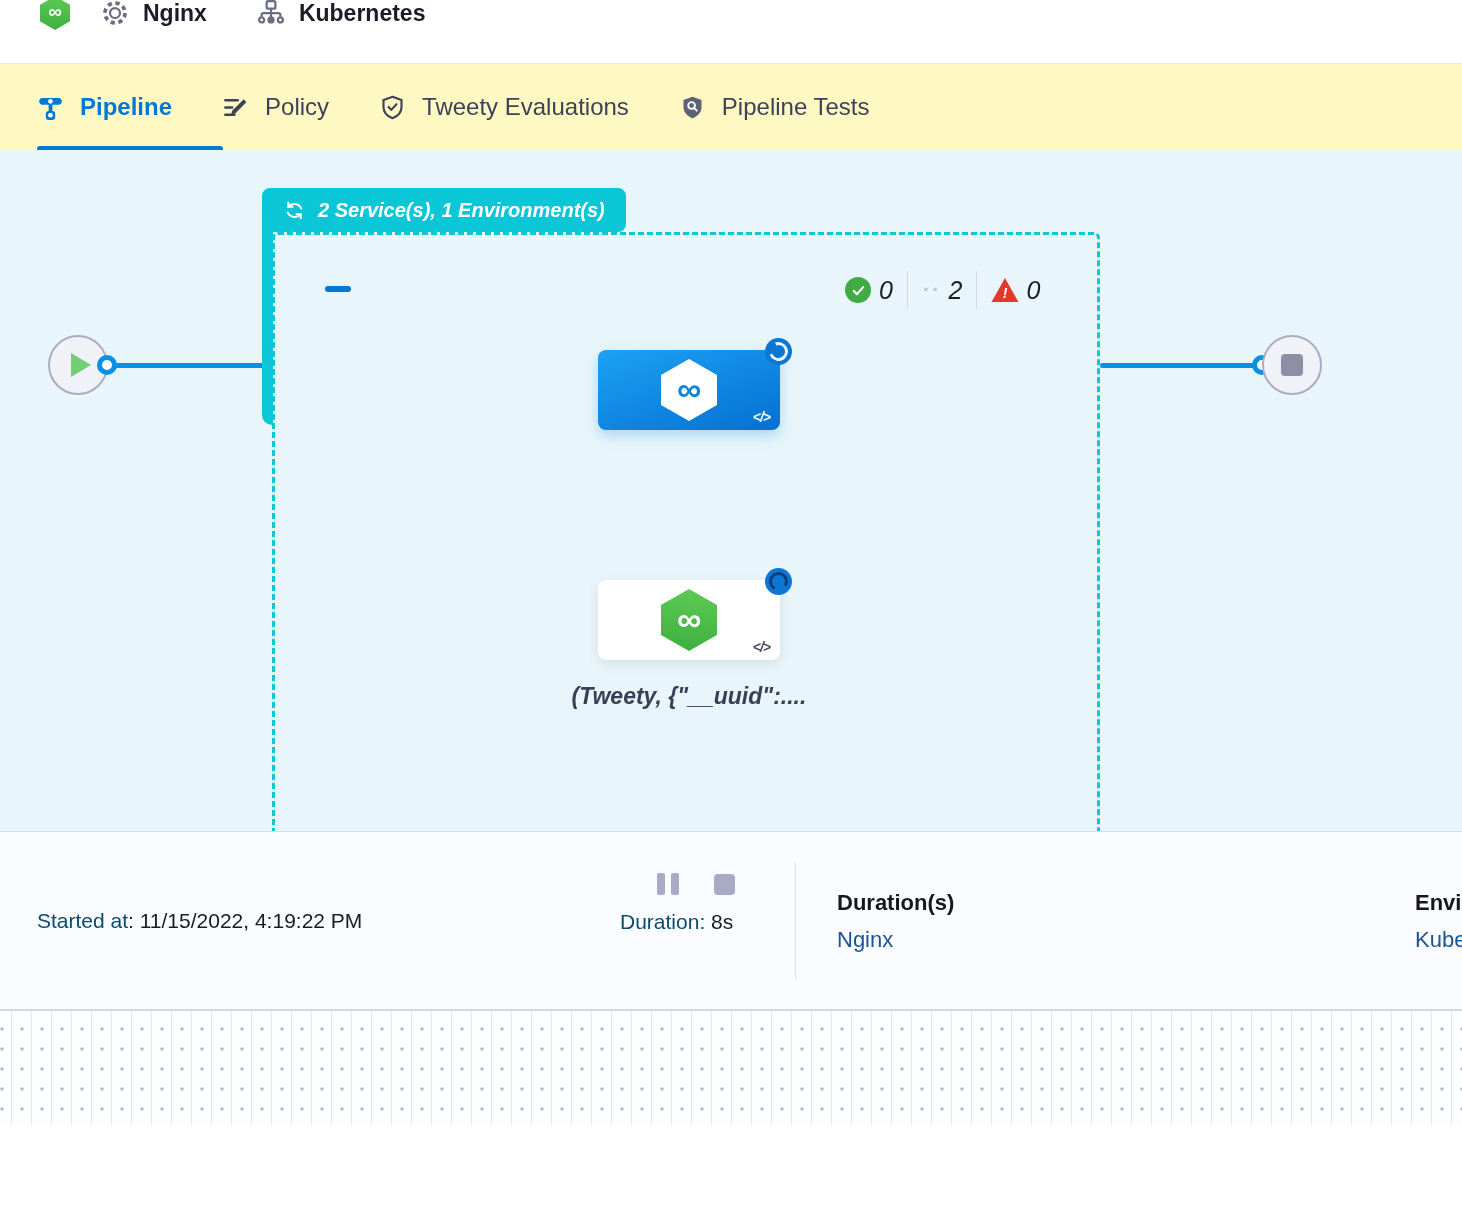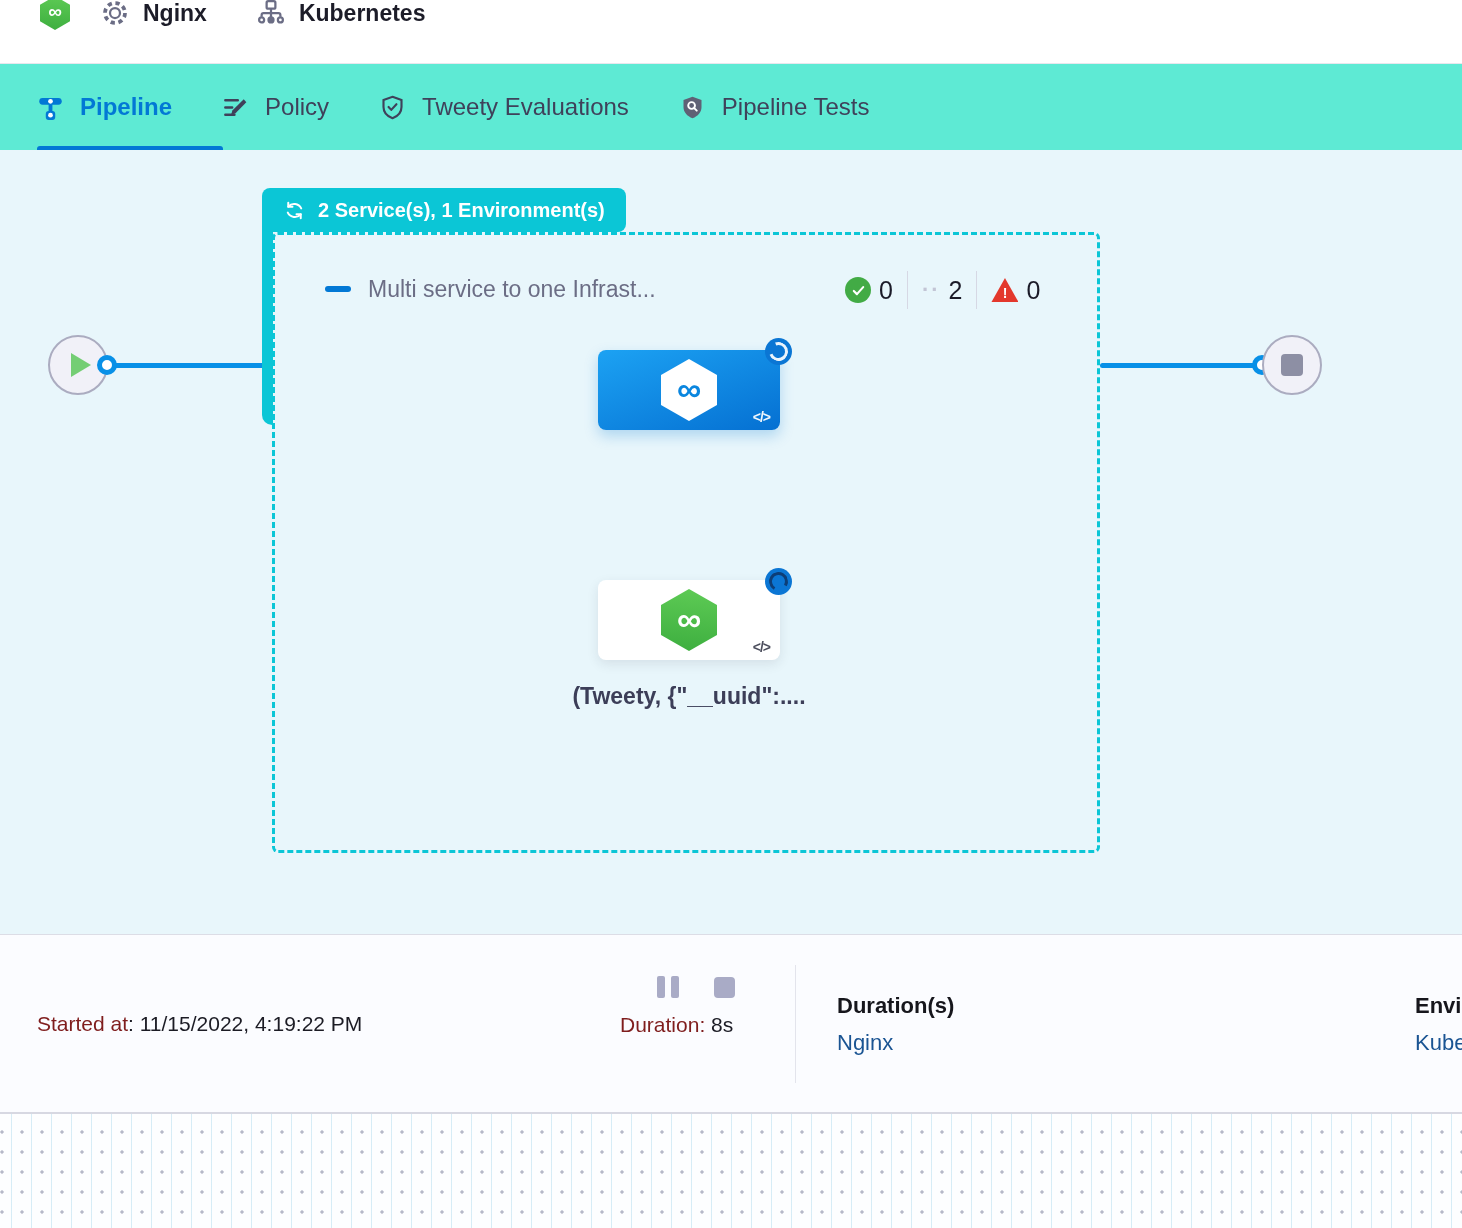--- a/index.html
+++ b/index.html
@@ -12,28 +12,28 @@
   .hex { clip-path:polygon(50% 0,100% 26%,100% 74%,50% 100%,0 74%,0 26%); display:flex; align-items:center; justify-content:center; }
   .hex-logo { width:30px; height:34px; background:linear-gradient(185deg,#5ecb55,#3dae3f); color:#fff; }
   .inf { font-weight:700; line-height:1; margin-top:-3px; }
   .hex-logo .inf { font-size:19px; }
   .crumb { display:flex; align-items:center; gap:13px; }
   .crumb-gear { margin-left:30px; }
   .crumb-env { margin-left:49px; }
   .crumb-label { font-size:23px; font-weight:600; color:#1c1c28; }
 
   
-  .tabbar { height:86px; background:#5eead4; position:relative; display:flex; align-items:center; padding-left:37px; gap:50px; }
+  .tabbar { height:86px; background:#fef9c3; position:relative; display:flex; align-items:center; padding-left:37px; gap:50px; }
   .tab { display:flex; align-items:center; gap:16px; cursor:pointer; }
   .tab-label { font-size:24px; font-weight:500; color:#3f415a; }
   .tab.active .tab-label { color:#0278d5; font-weight:700; }
   .tab-underline { position:absolute; left:37px; bottom:0; width:186px; height:4px; background:#0278d5; border-radius:3px 3px 0 0; }
 
   
-  .canvas { height:784px; background:#e8f6fb; position:relative; overflow:hidden; }
+  .canvas { height:681px; background:#e8f6fb; position:relative; overflow:hidden;font-style:italic; }
 
   .circle-node { position:absolute; width:60px; height:60px; border-radius:50%; background:#f1f1f8; border:2px solid #abacc0; display:flex; align-items:center; justify-content:center; }
   .play-tri { width:0; height:0; border-left:20px solid #74ce74; border-top:12px solid transparent; border-bottom:12px solid transparent; margin-left:6px; }
   .stop-sq { width:22px; height:22px; background:#8d8fa4; border-radius:4px; }
 
   .h-line { position:absolute; height:5px; background:#0890e7; border-radius:3px; }
   .conn-dot { position:absolute; width:20px; height:20px; border-radius:50%; background:#fff; border:5px solid #0890e7; }
 
   .group-badge { position:absolute; left:262px; top:38px; height:44px; padding:0 21px; background:#0bc6d6; border-radius:8px; display:inline-flex; align-items:center; gap:12px; color:#fff; font-size:20px; font-weight:600; white-space:nowrap; z-index:3; }
   .group-accent { position:absolute; left:262px; top:60px; width:11px; height:215px; background:#0bc6d6; border-radius:0 0 0 10px; z-index:2; }
@@ -66,21 +66,21 @@
 
   .node-label { position:absolute; width:240px; text-align:center; font-size:23px; line-height:42px; color:#3c3e58; }
   .node-label .lb, .node-label.bold { font-weight:700; }
   .label-nginx { left:569px; top:295px; }
   .label-tweety { left:569px; top:525px; }
 
   
   .execbar { height:178px; background:#fbfcff; border-top:1px solid #dcdde6; position:relative; }
   .exec-title { position:absolute; left:37px; top:26px; font-size:25px; font-weight:700; color:#16161c; white-space:nowrap; }
   .started { position:absolute; left:37px; top:77px; font-size:21px; color:#1b1b24; white-space:nowrap; }
-  .muted { color:#7f1d1d; }
+  .muted { color:#0c4a6e; }
   .ctl-pause { position:absolute; left:657px; top:41px; display:flex; gap:6px; cursor:pointer; }
   .ctl-pause i { display:block; width:8px; height:22px; background:#a9abc6; border-radius:2px; }
   .ctl-stop { position:absolute; left:714px; top:42px; width:21px; height:21px; background:#a9abc6; border-radius:4px; cursor:pointer; }
   .duration { position:absolute; left:620px; top:78px; font-size:21px; color:#1b1b24; white-space:nowrap;text-align:right; }
   .v-div { position:absolute; left:795px; top:30px; width:1px; height:118px; background:#e3e4ec; }
   .meta-col { position:absolute; top:58px; }
   .meta-col .meta-label { font-size:22px; font-weight:700; color:#16161c; white-space:nowrap; }
   .meta-col .meta-link { font-size:22px; color:#1a5493; margin-top:11px; cursor:pointer; white-space:nowrap; }
   .col-services { left:837px; }
   .col-envs { left:1415px; width:250px; }
@@ -178,21 +178,20 @@
         <path d="M18.5 16A8.2 8.2 0 0 1 5 14.2"></path>
         <path d="M5.5 3.8v4.4h4.4"></path>
         <path d="M18.5 20.2v-4.4h-4.4"></path>
       </svg>
       <span>2 Service(s), 1 Environment(s)</span>
     </div>
 
     <div class="group-box"></div>
 
     <div class="minus-ico"></div>
-    <div class="stage-title">Multi service to one Infrast...</div>
 
     <div class="counts">
       <span class="ok-badge">
         <svg viewBox="0 0 24 24" width="15" height="15" fill="none" stroke="#fff" stroke-width="3.4" stroke-linecap="round" stroke-linejoin="round">
             <path d="M4.5 12.8l5 5 10-11.2"></path>
           </svg>
       </span>
       <span class="count-num">0</span>
       <span class="count-div"></span>
       <span class="run-dots">··</span>

